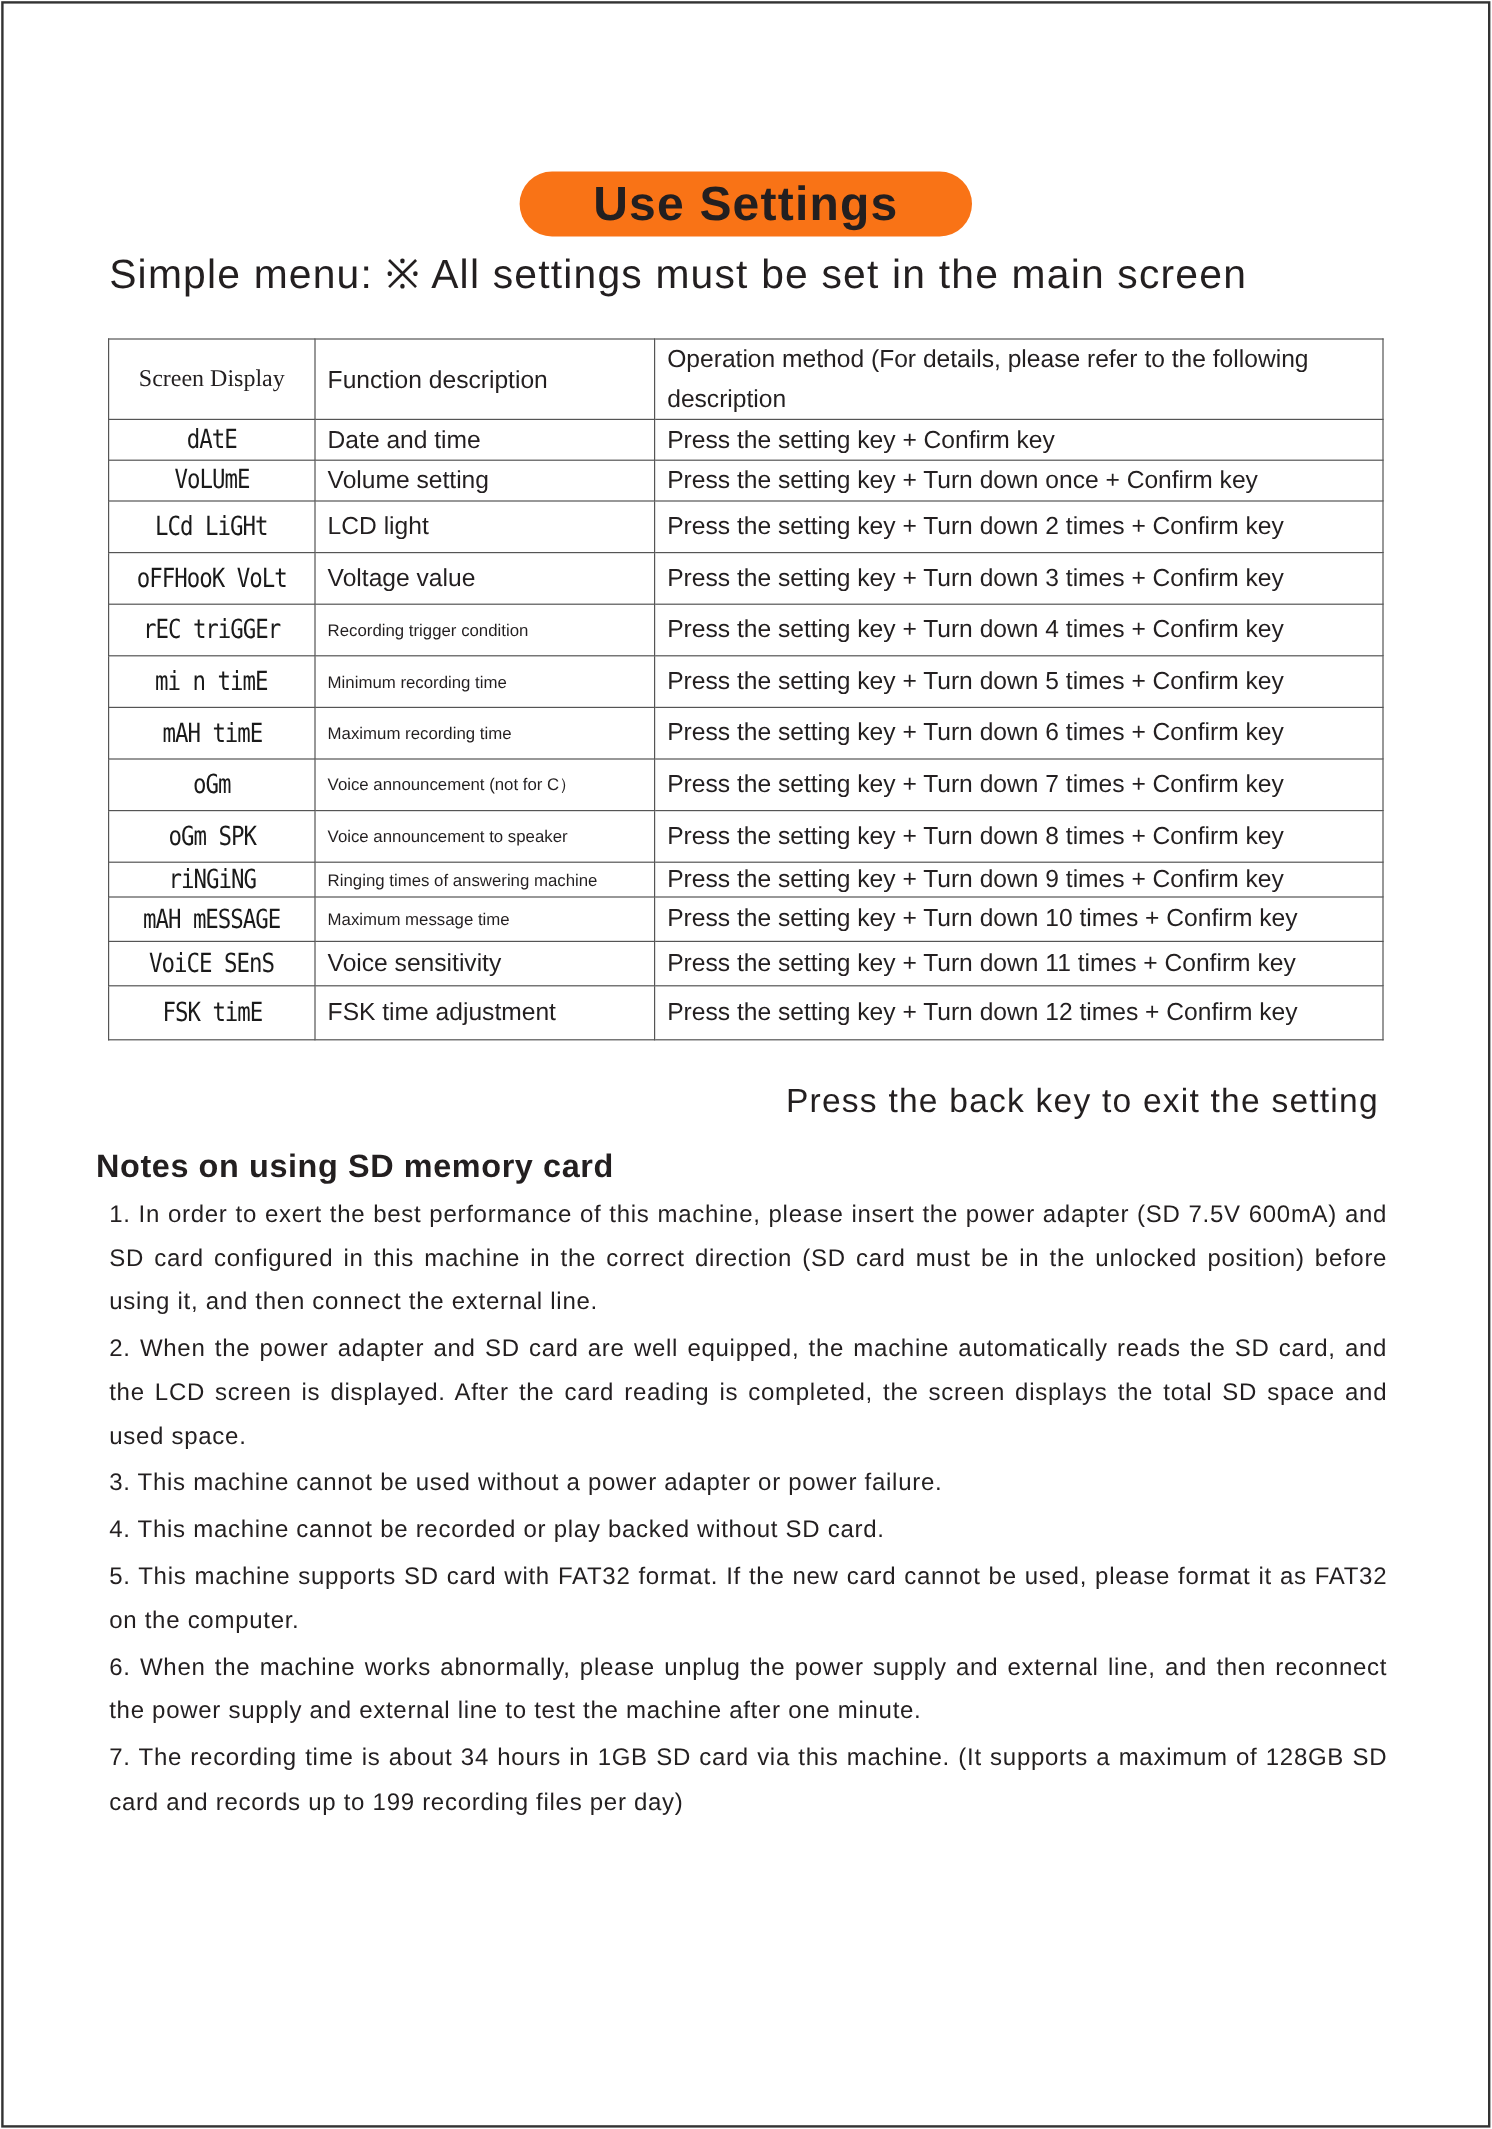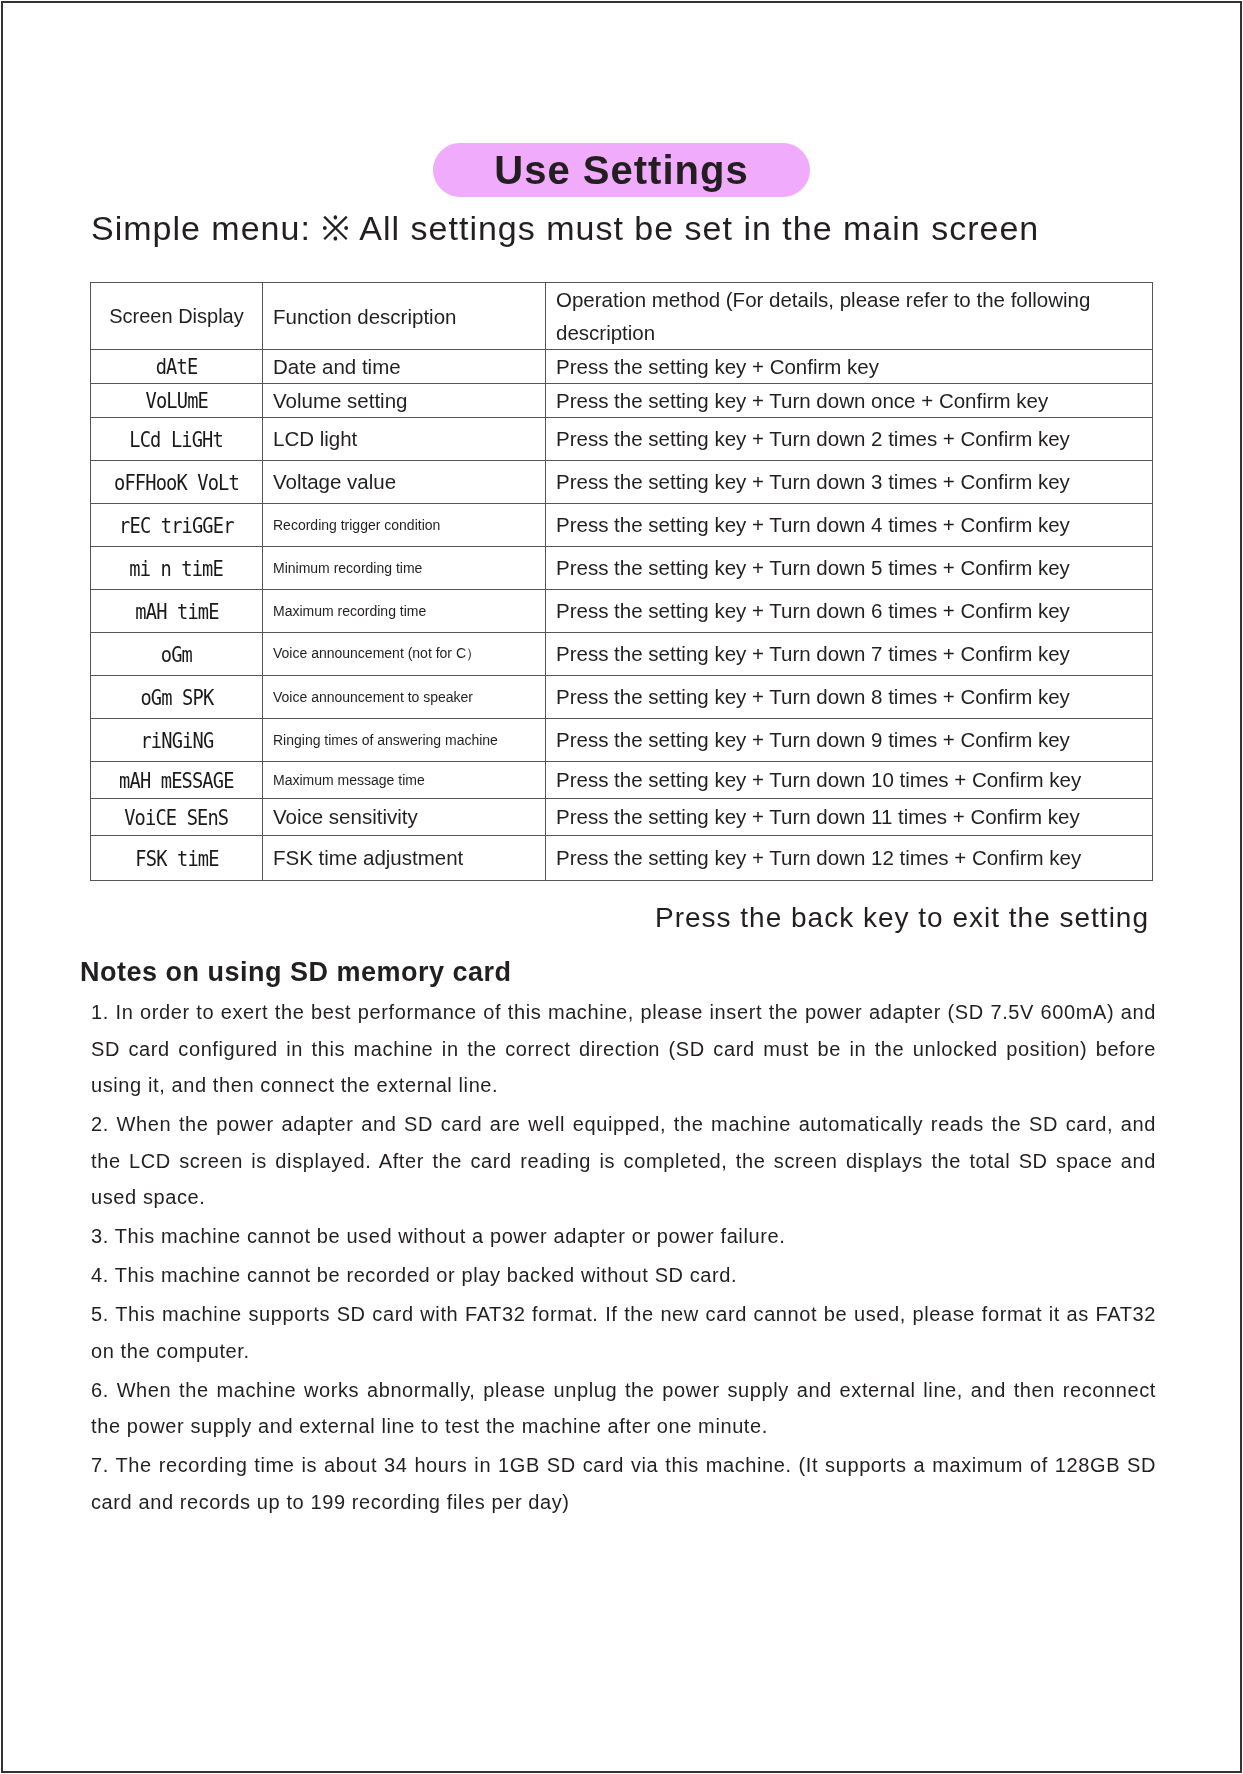--- a/index.html
+++ b/index.html
@@ -1,20 +1,20 @@
 <!DOCTYPE html>
 <html><head>
 <meta charset="utf-8">
 <style>
   html, body { margin:0; padding:0; background:#fff; }
   body { width:1243px; height:1774px; position:relative; overflow:hidden;
          font-family:"Liberation Sans", sans-serif; color:#231f20; }
   .frame { position:absolute; left:1px; top:1px; right:1px; bottom:1px; border:2px solid #333; }
   .pill { position:absolute; left:433px; top:143px; width:377px; height:54px; border-radius:27px;
-          background:#f0abfc; display:flex; align-items:center; justify-content:center;
+          background:#f97316; display:flex; align-items:center; justify-content:center;
           font-weight:bold; font-size:40px; letter-spacing:1px; }
   .subtitle { position:absolute; left:91px; top:204px; font-size:34px; letter-spacing:1px; white-space:nowrap; }
   table { position:absolute; left:90px; top:282px; width:1063px; border-collapse:collapse; }
   td { border:1.5px solid #555; padding:0 10px; font-size:20.5px; vertical-align:middle; }
   td.disp { width:135px; text-align:center; padding:0; }
   td.func { width:262px; }
   td.small { font-size:14px; }
   tr.hdr td { height:64px; line-height:33px; }
   .lcd { font-family:"DejaVu Sans Mono", monospace; font-size:22px; letter-spacing:-1px;
          transform:scaleX(0.85); display:inline-block; color:#1a1a1a; }
@@ -27,21 +27,21 @@
 <body>
 
 <div class="frame"></div>
 
 <div class="pill">Use Settings</div>
 <div class="subtitle">Simple menu: ※ All settings must be set in the main screen</div>
 
 <table>
   <tbody id="tbody">
     <tr class="hdr">
-      <td class="disp" style="font-size:20px;line-height:33px;padding:0 18px;">Screen Display</td>
+      <td class="disp" style="font-size:20px;line-height:33px;padding:0 18px;font-family:Liberation Serif, serif;">Screen Display</td>
       <td class="func">Function description</td>
       <td>Operation method (For details, please refer to the following description</td>
     </tr>
   <tr style="height: 34px;">
         <td class="disp"><span class="lcd">dAtE</span></td>
         <td class="func">Date and time</td>
         <td>Press the setting key + Confirm key</td>
       </tr>
       <tr style="height: 34px;">
         <td class="disp"><span class="lcd">VoLUmE</span></td>
@@ -76,21 +76,21 @@
       <tr style="height: 43px;">
         <td class="disp"><span class="lcd">oGm</span></td>
         <td class="func small">Voice announcement (not for C）</td>
         <td>Press the setting key + Turn down 7 times + Confirm key</td>
       </tr>
       <tr style="height: 43px;">
         <td class="disp"><span class="lcd">oGm SPK</span></td>
         <td class="func small">Voice announcement to speaker</td>
         <td>Press the setting key + Turn down 8 times + Confirm key</td>
       </tr>
-      <tr style="height: 43px;">
+      <tr style="height: 29px;">
         <td class="disp"><span class="lcd">riNGiNG</span></td>
         <td class="func small">Ringing times of answering machine</td>
         <td>Press the setting key + Turn down 9 times + Confirm key</td>
       </tr>
       <tr style="height: 37px;">
         <td class="disp"><span class="lcd">mAH mESSAGE</span></td>
         <td class="func small">Maximum message time</td>
         <td>Press the setting key + Turn down 10 times + Confirm key</td>
       </tr>
       <tr style="height: 37px;">

